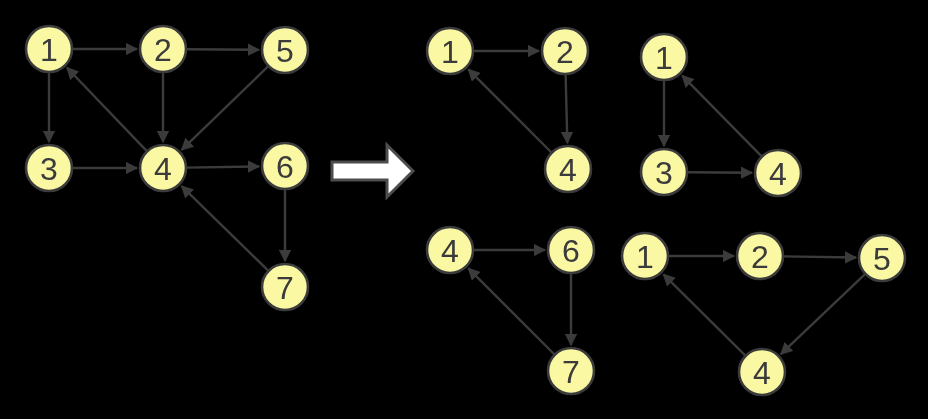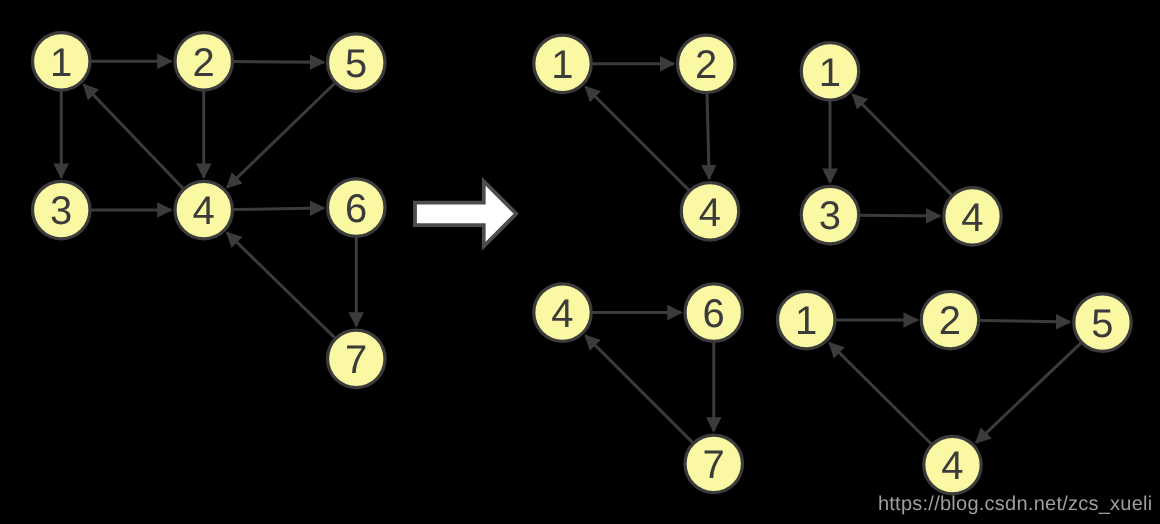--- a/index.html
+++ b/index.html
@@ -116,14 +116,13 @@
         <text x="645" y="256" dy="0.36em" text-anchor="middle" fill="#3b3b3b" font-size="32" class="node-label">1</text>
         <circle cx="760" cy="256" r="23" fill="#faf8a3" stroke="#3b3b3b" stroke-width="2.6"></circle>
         <text x="760" y="256" dy="0.36em" text-anchor="middle" fill="#3b3b3b" font-size="32" class="node-label">2</text>
         <circle cx="882" cy="258" r="23" fill="#faf8a3" stroke="#3b3b3b" stroke-width="2.6"></circle>
         <text x="882" y="258" dy="0.36em" text-anchor="middle" fill="#3b3b3b" font-size="32" class="node-label">5</text>
         <circle cx="762" cy="372" r="23" fill="#faf8a3" stroke="#3b3b3b" stroke-width="2.6"></circle>
         <text x="762" y="372" dy="0.36em" text-anchor="middle" fill="#3b3b3b" font-size="32" class="node-label">4</text>
       </g>
       <polygon points="332,162 387,162 387,145 413,171 387,197 387,180 332,180" fill="#ffffff" stroke="#4d4d4d" stroke-width="3" stroke-linejoin="miter"></polygon>
     </svg>
-  <div id="watermark">https://blog.csdn.net/zcs_xueli</div>
 </div>
 
 </body></html>

